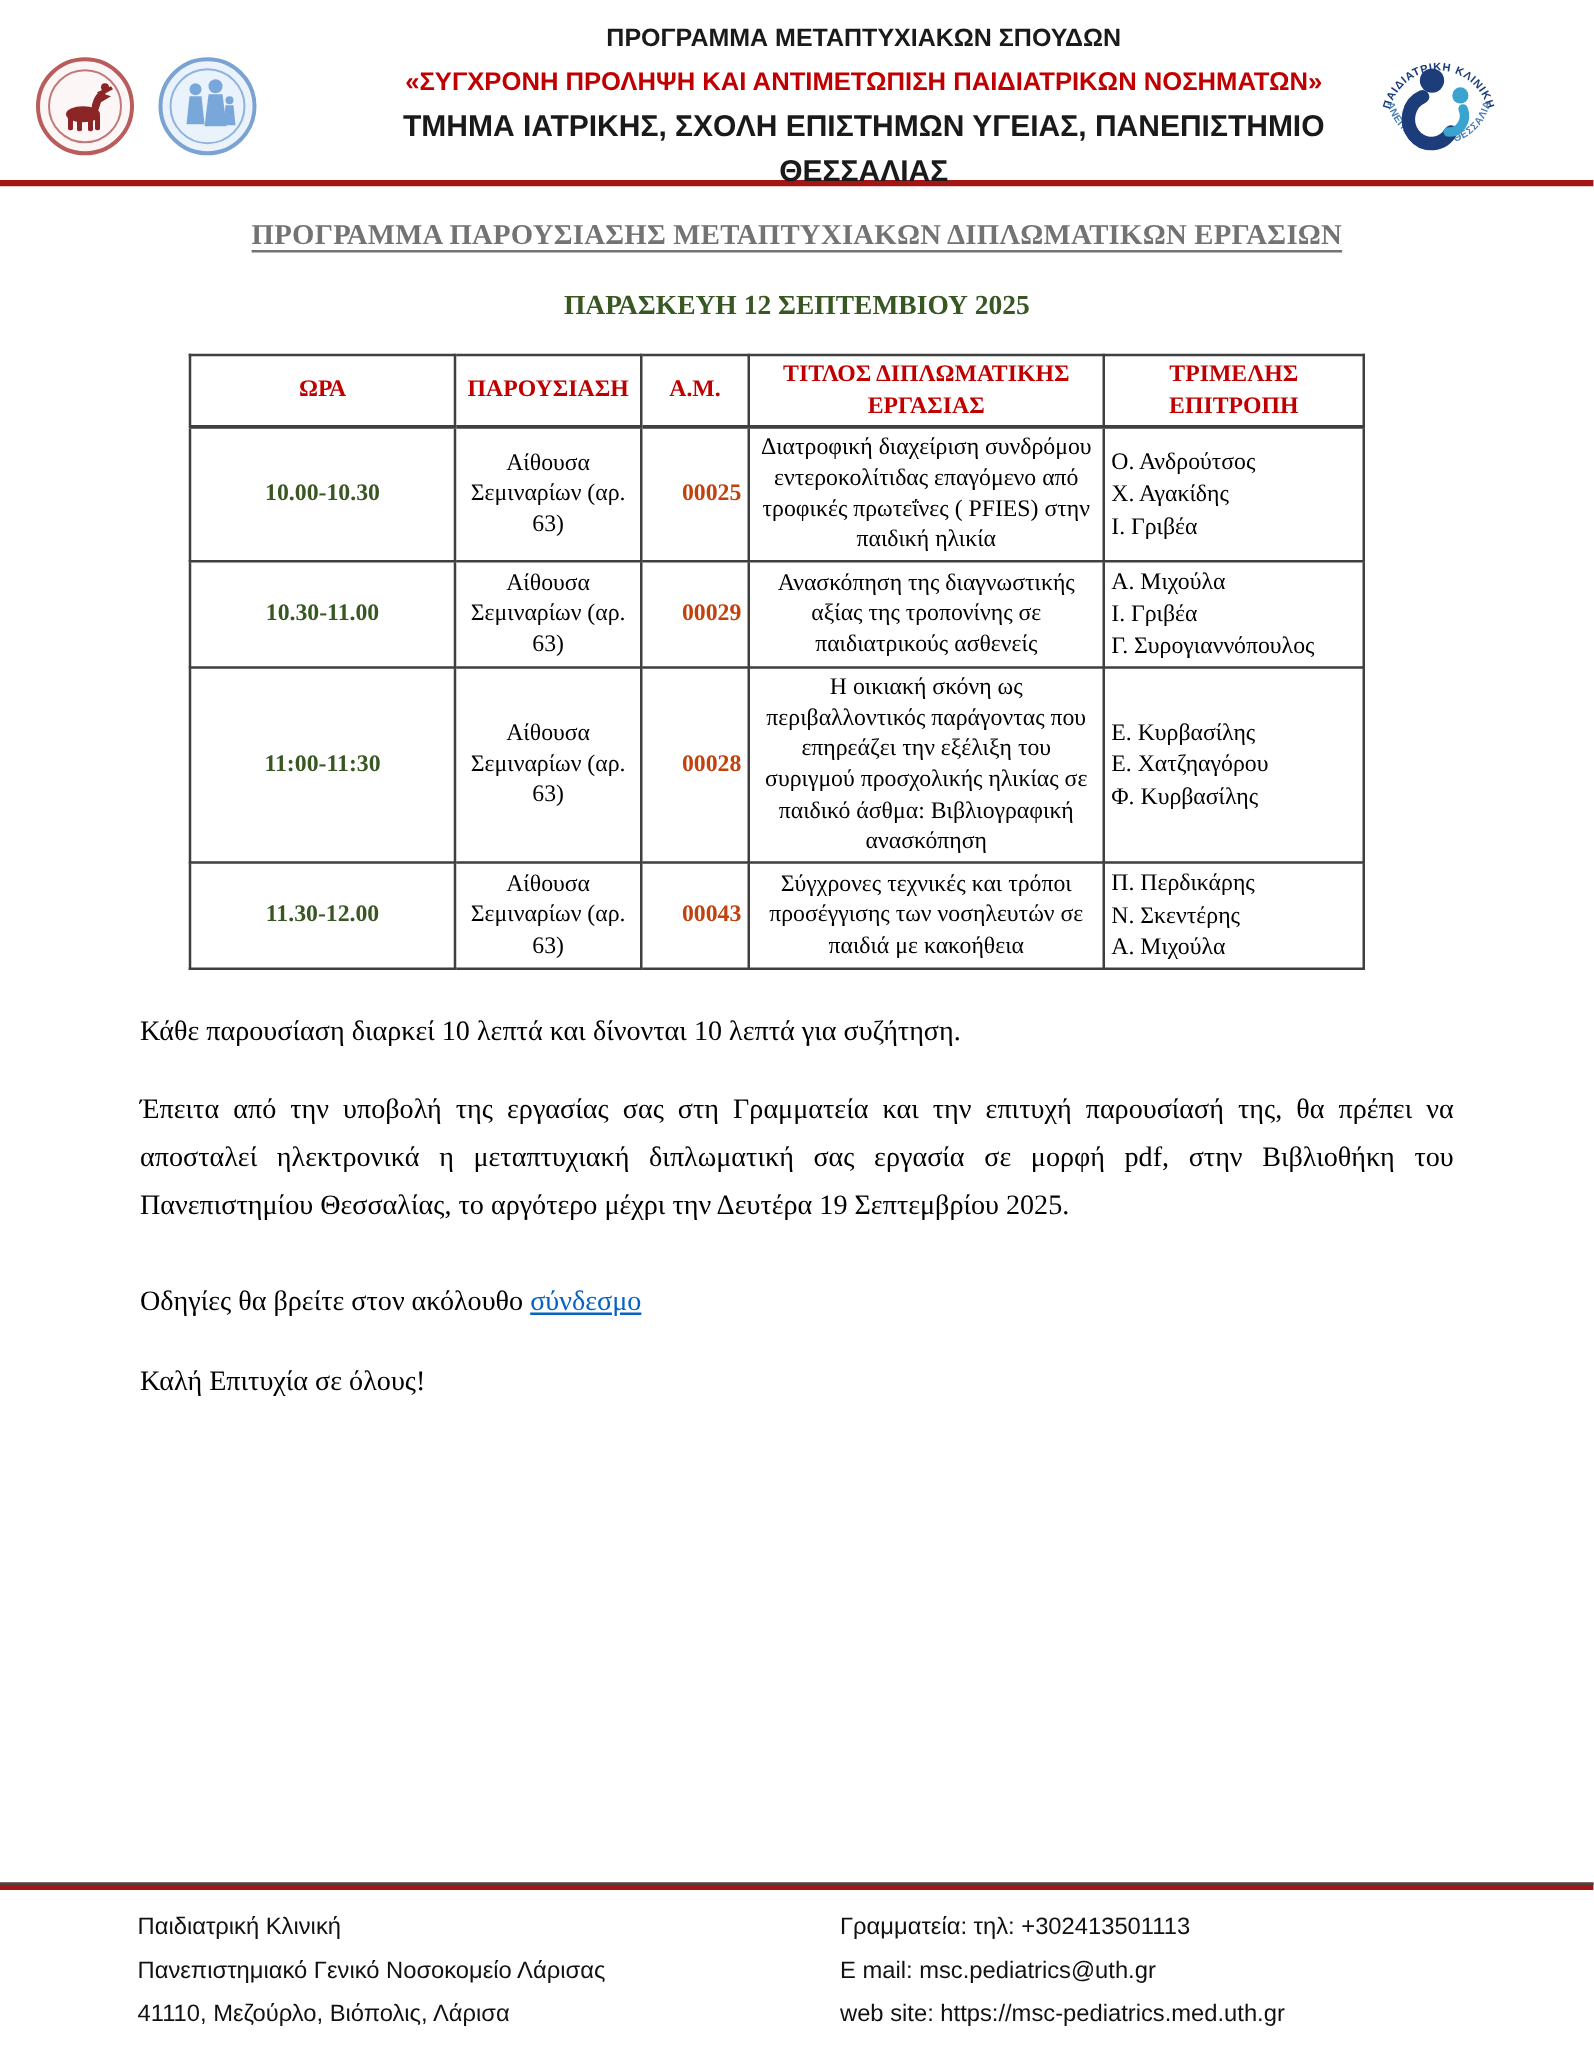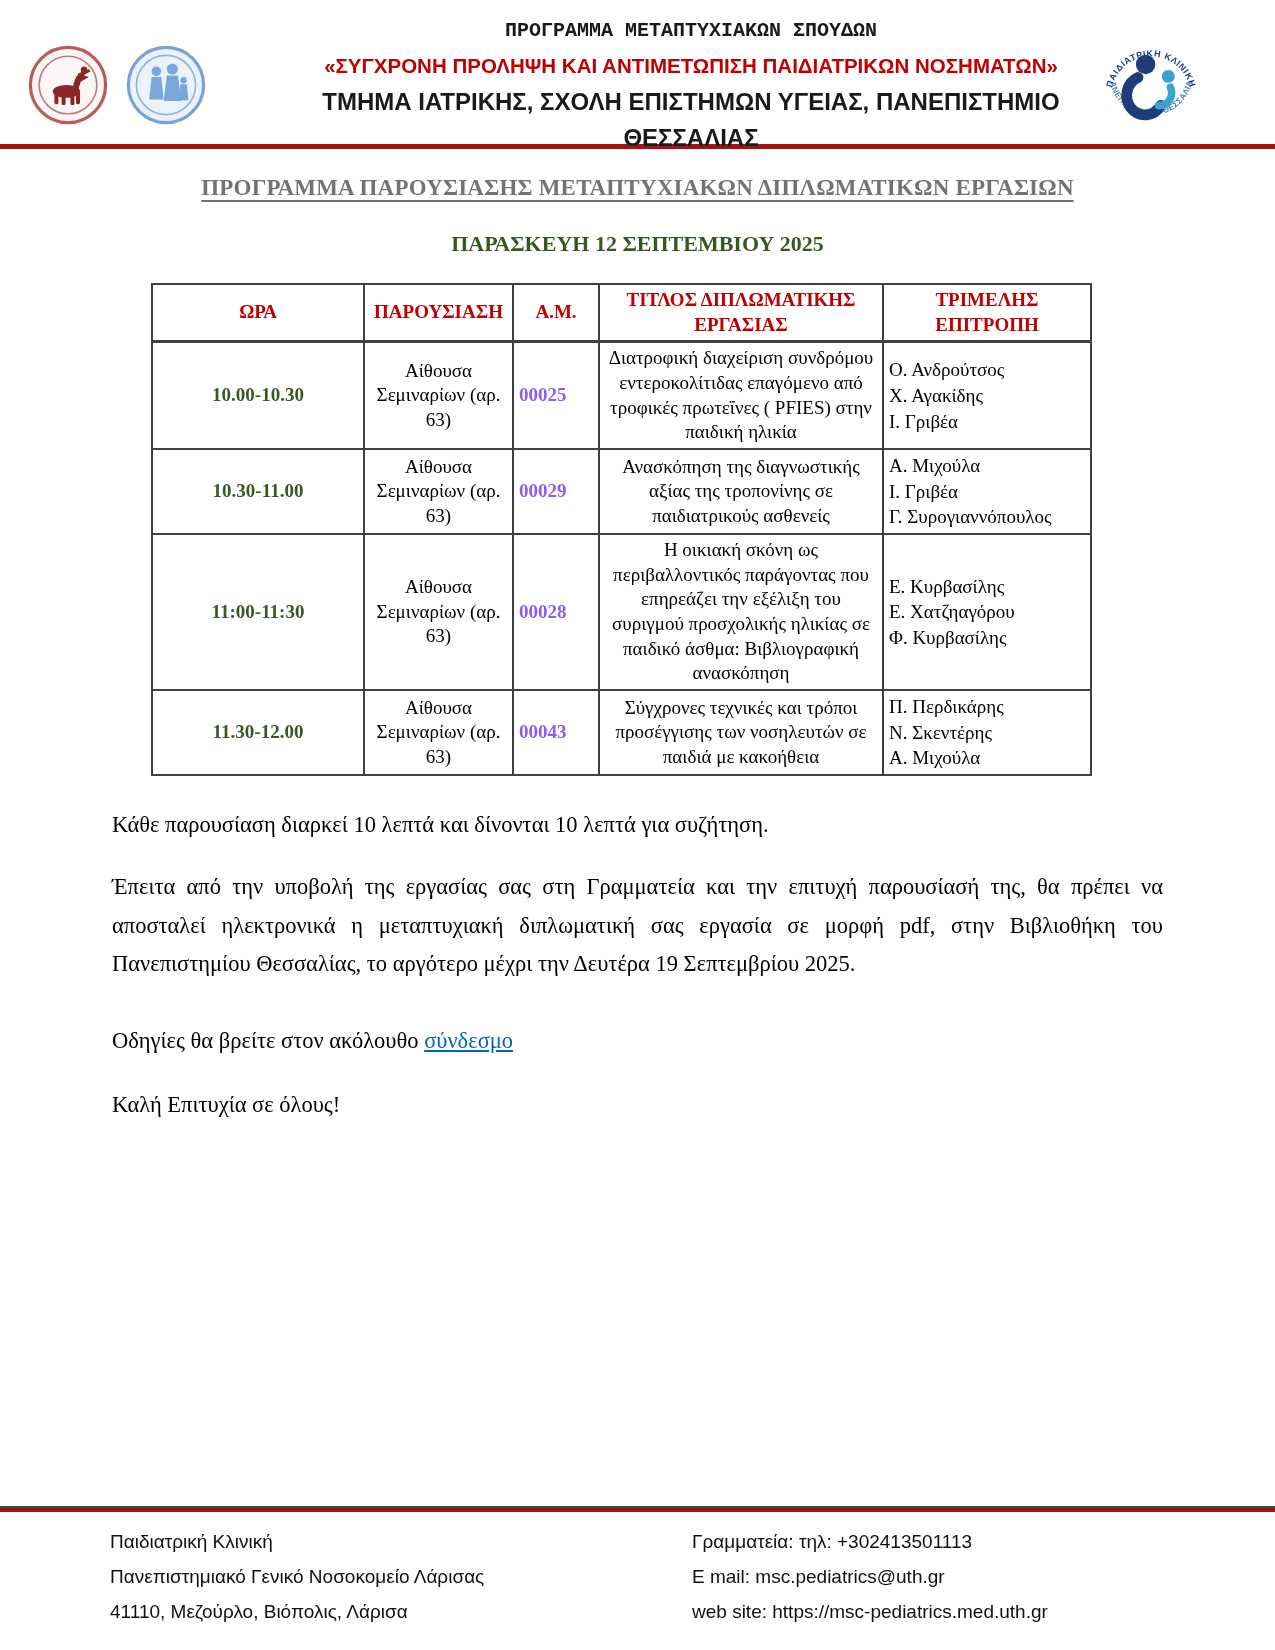--- a/index.html
+++ b/index.html
@@ -6,21 +6,21 @@
   .page{position:relative;width:1275px;height:1650px;background:#fff;overflow:hidden;
         font-family:"Liberation Serif", serif;color:#000;}
 
   
   .header{display:flex;align-items:center;box-sizing:border-box;
           padding:26px 70px 0 28px;height:144px;}
   .logo-group{display:flex;gap:18px;align-items:center;width:212px;flex:0 0 auto;}
   .header-text{flex:1 1 auto;text-align:center;
                font-family:"Liberation Sans", sans-serif;font-weight:bold;
                padding-left:55px;}
-  .header-text .h-line1{font-size:20px;color:#1a1a1a;line-height:34px;font-family:Liberation Mono, monospace;}
+  .header-text .h-line1{font-size:20px;color:#1a1a1a;line-height:34px;}
   .header-text .h-line2{font-size:20.5px;color:#C00000;line-height:36px;}
   .header-text .h-line3{font-size:24px;color:#1a1a1a;line-height:36px;}
   .right-logo{flex:0 0 auto;margin-left:10px;}
 
   .rule-red{height:5px;background:#A31414;width:100%;margin-top:0;}
 
   
   .doc-title{margin-top:26px;text-align:center;font-weight:bold;font-size:23px;
              color:#737373;text-decoration:underline;text-decoration-thickness:2px;
              text-underline-offset:5px;letter-spacing:.2px;}
@@ -32,41 +32,41 @@
   table.sched col.c2{width:149px}
   table.sched col.c3{width:86px}
   table.sched col.c4{width:284px}
   table.sched col.c5{width:208px}
   table.sched th, table.sched td{border:2px solid #3f3f3f;font-size:19px;
       padding:3px 5px;vertical-align:middle;line-height:1.3;}
   table.sched th{color:#C00000;font-weight:bold;text-align:center;height:40px;
       border-bottom-width:3px;}
   td.time{color:#385723;font-weight:bold;text-align:center;}
   td.room{text-align:center;}
-  td.am{color:#8b5cf6;font-weight:bold;text-align:left;}
+  td.am{color:#c2410c;font-weight:bold;text-align:right;}
   td.ttl{text-align:center;}
   td.committee{text-align:left;padding-left:12px;}
   td.committee div{line-height:1.35;}
 
   
   .content{margin:0 112px;font-size:22.5px;}
   .content p{margin:0;}
   .p-duration{margin-top:36px !important;}
   .p-submission{margin-top:30px !important;text-align:justify;line-height:1.72;}
   .p-instructions{margin-top:44px !important;}
   .p-goodluck{margin-top:38px !important;}
   a.doc-link{color:#0563C1;cursor:pointer;}
 
   
   .footer{position:absolute;left:0;right:0;top:1506px;}
   .footer-rule{height:6px;background:#A31414;border-top:2px solid #454545;box-sizing:border-box;}
   .footer-cols{display:flex;margin-top:12px;font-family:"Liberation Sans", sans-serif;
                font-size:19px;line-height:35px;color:#111;}
   .footer-left{margin-left:110px;width:562px;flex:0 0 auto;}
-  .footer-right{flex:1 1 auto;margin-left:20px;}
+  .footer-right{flex:1 1 auto;}
 </style>
 </head>
 <body>
 
 <div class="page">
 
   <div class="header">
     <div class="logo-group">
 
       <svg width="80" height="80" viewBox="0 0 100 100">

